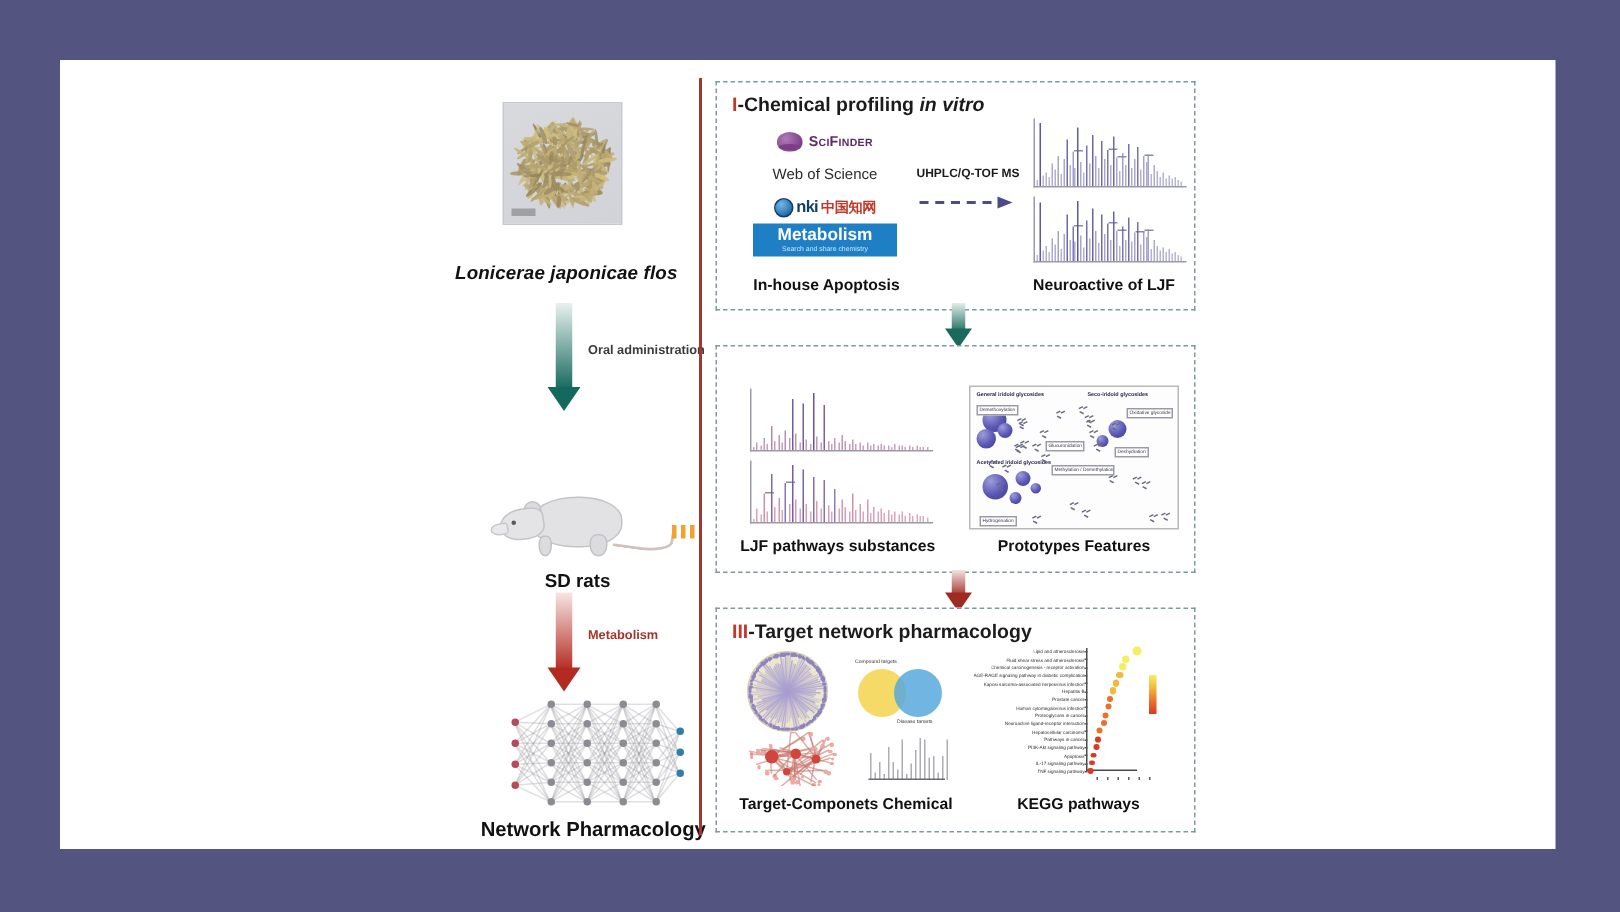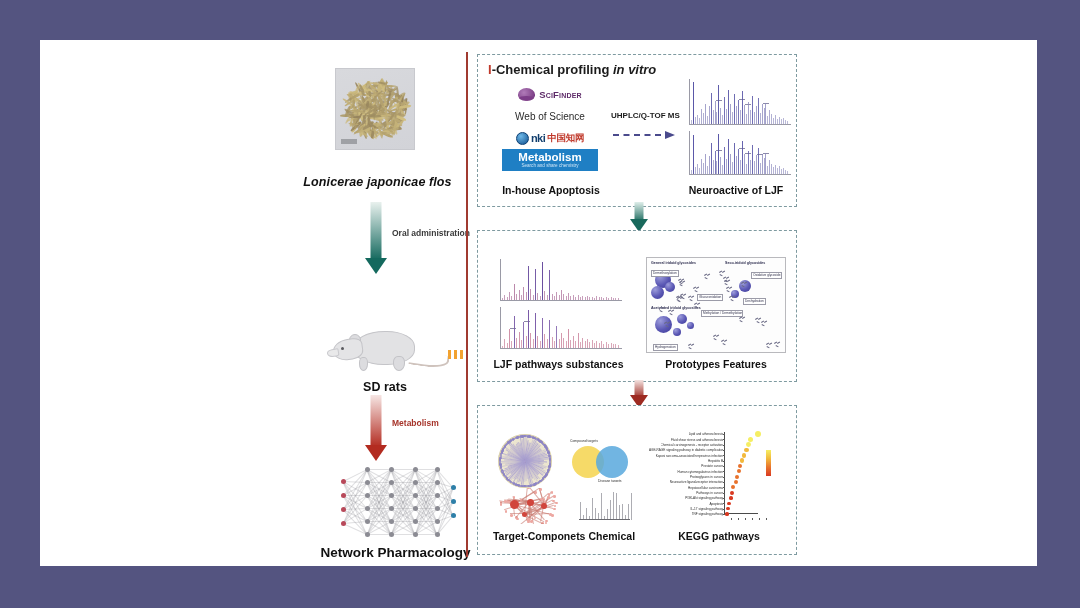--- a/index.html
+++ b/index.html
@@ -1257,20 +1257,23 @@
       </div>
     <div class="caption" style="left:168px; top:127px; width:140px;">Prototypes Features</div>
   </div>
 
   <div class="link-arrow link-red" style="left:590px; top:340px; width:18px; height:28px;">
     <div class="shaft" style="height:18px;"></div>
     <div class="head"></div>
   </div>
 
   <div class="panel" id="panel-3">
+    <div class="panel-title">
+      <span class="num">III</span><span>-Target network pharmacology</span>
+    </div>
 
     <div class="mini" id="netbox" style="left:14px; top:26px; width:145px; height:92px;">
         <div class="mini ring-net" style="left: 6px; top: 2px; width: 54px; height: 54px;">
           <div class="ring-spoke" style="height: 24.5156px; transform: rotate(90deg); opacity: 0.383641;"></div>
           <div style="position: absolute; left: 51px; top: 26px; width: 2.4px; height: 2.4px; border-radius: 50%; background: rgb(141, 132, 196);"></div>
           <div class="ring-spoke" style="height: 20.5281px; transform: rotate(94deg); opacity: 0.507779;"></div>
           <div style="position: absolute; left: 50.9391px; top: 27.7439px; width: 2.4px; height: 2.4px; border-radius: 50%; background: rgb(141, 132, 196);"></div>
           <div class="ring-spoke" style="height: 24.663px; transform: rotate(98deg); opacity: 0.712439;"></div>
           <div style="position: absolute; left: 50.7567px; top: 29.4793px; width: 2.4px; height: 2.4px; border-radius: 50%; background: rgb(141, 132, 196);"></div>
           <div class="ring-spoke" style="height: 23.1579px; transform: rotate(102deg); opacity: 0.394269;"></div>

